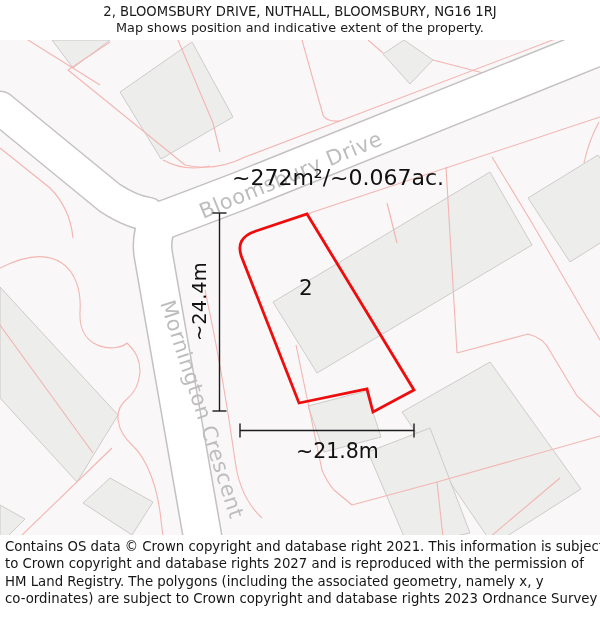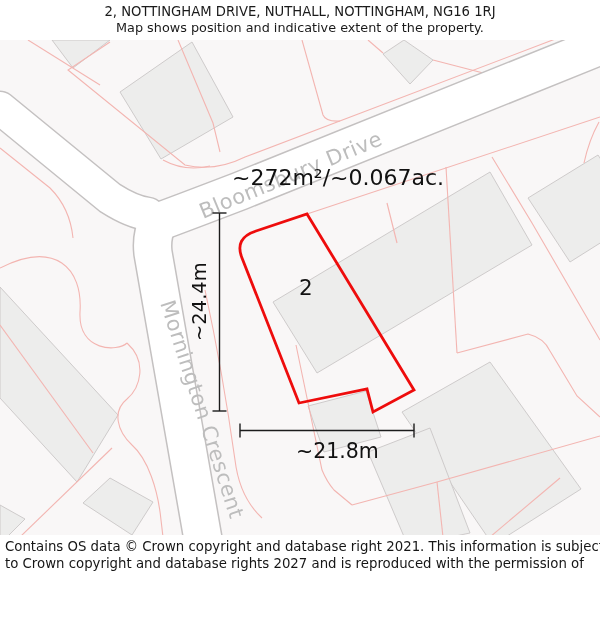--- a/index.html
+++ b/index.html
@@ -29,21 +29,21 @@
   .area-label   { fill:#111; font-size:22px; }
   .plot-number  { fill:#111; font-size:21.5px; }
 
   .footer { position:absolute; top:538px; left:5px; width:592px; font-size:13.3px; line-height:17.45px; color:#161616; z-index:3; }
   .footer div { white-space:nowrap; }
 </style>
 </head>
 <body>
 
 <div class="header">
-  <div class="header-title">2, NOTTINGHAM DRIVE, NUTHALL, NOTTINGHAM, NG16 1RJ</div>
+  <div class="header-title">2, BLOOMSBURY DRIVE, NUTHALL, BLOOMSBURY, NG16 1RJ</div>
   <div class="header-subtitle">Map shows position and indicative extent of the property.</div>
 </div>
 
 <div class="map-wrap">
 <svg width="600" height="495" viewBox="0 40 600 495" xmlns="http://www.w3.org/2000/svg">
 
   <rect class="map-bg" x="0" y="40" width="600" height="495"></rect>
 
   <g>
     <path class="building" d="M 52,40 L 110,40 L 73,68 Z"></path>
@@ -113,13 +113,15 @@
   </g>
 
   <text class="area-label" x="232" y="185">~272m²/~0.067ac.</text>
   <text class="plot-number" x="299" y="295">2</text>
 </svg>
 </div>
 
 <div class="footer">
   <div>Contains OS data © Crown copyright and database right 2021. This information is subject</div>
   <div>to Crown copyright and database rights 2027 and is reproduced with the permission of</div>
+  <div>HM Land Registry. The polygons (including the associated geometry, namely x, y</div>
+  <div>co-ordinates) are subject to Crown copyright and database rights 2023 Ordnance Survey</div>
 </div>
 
 </body></html>

